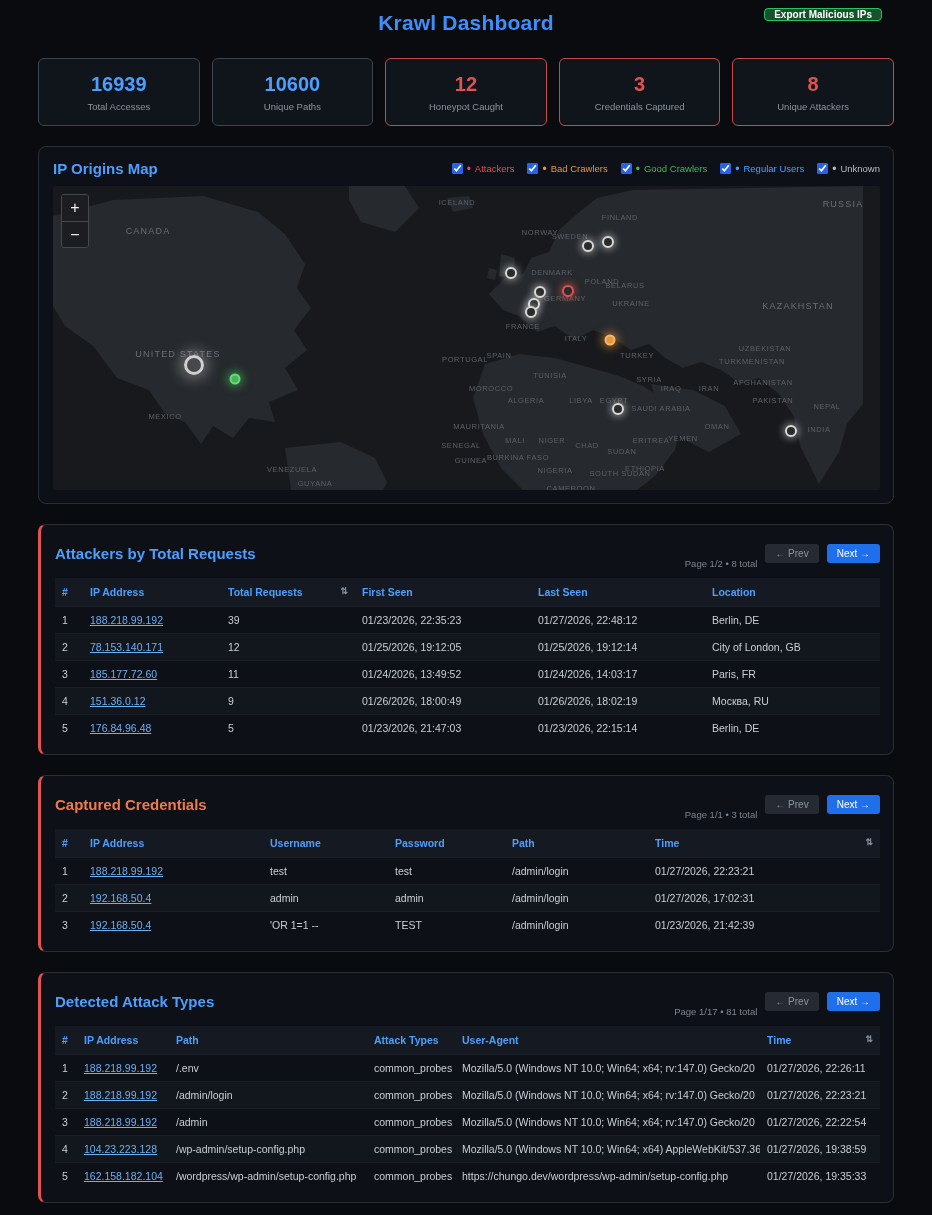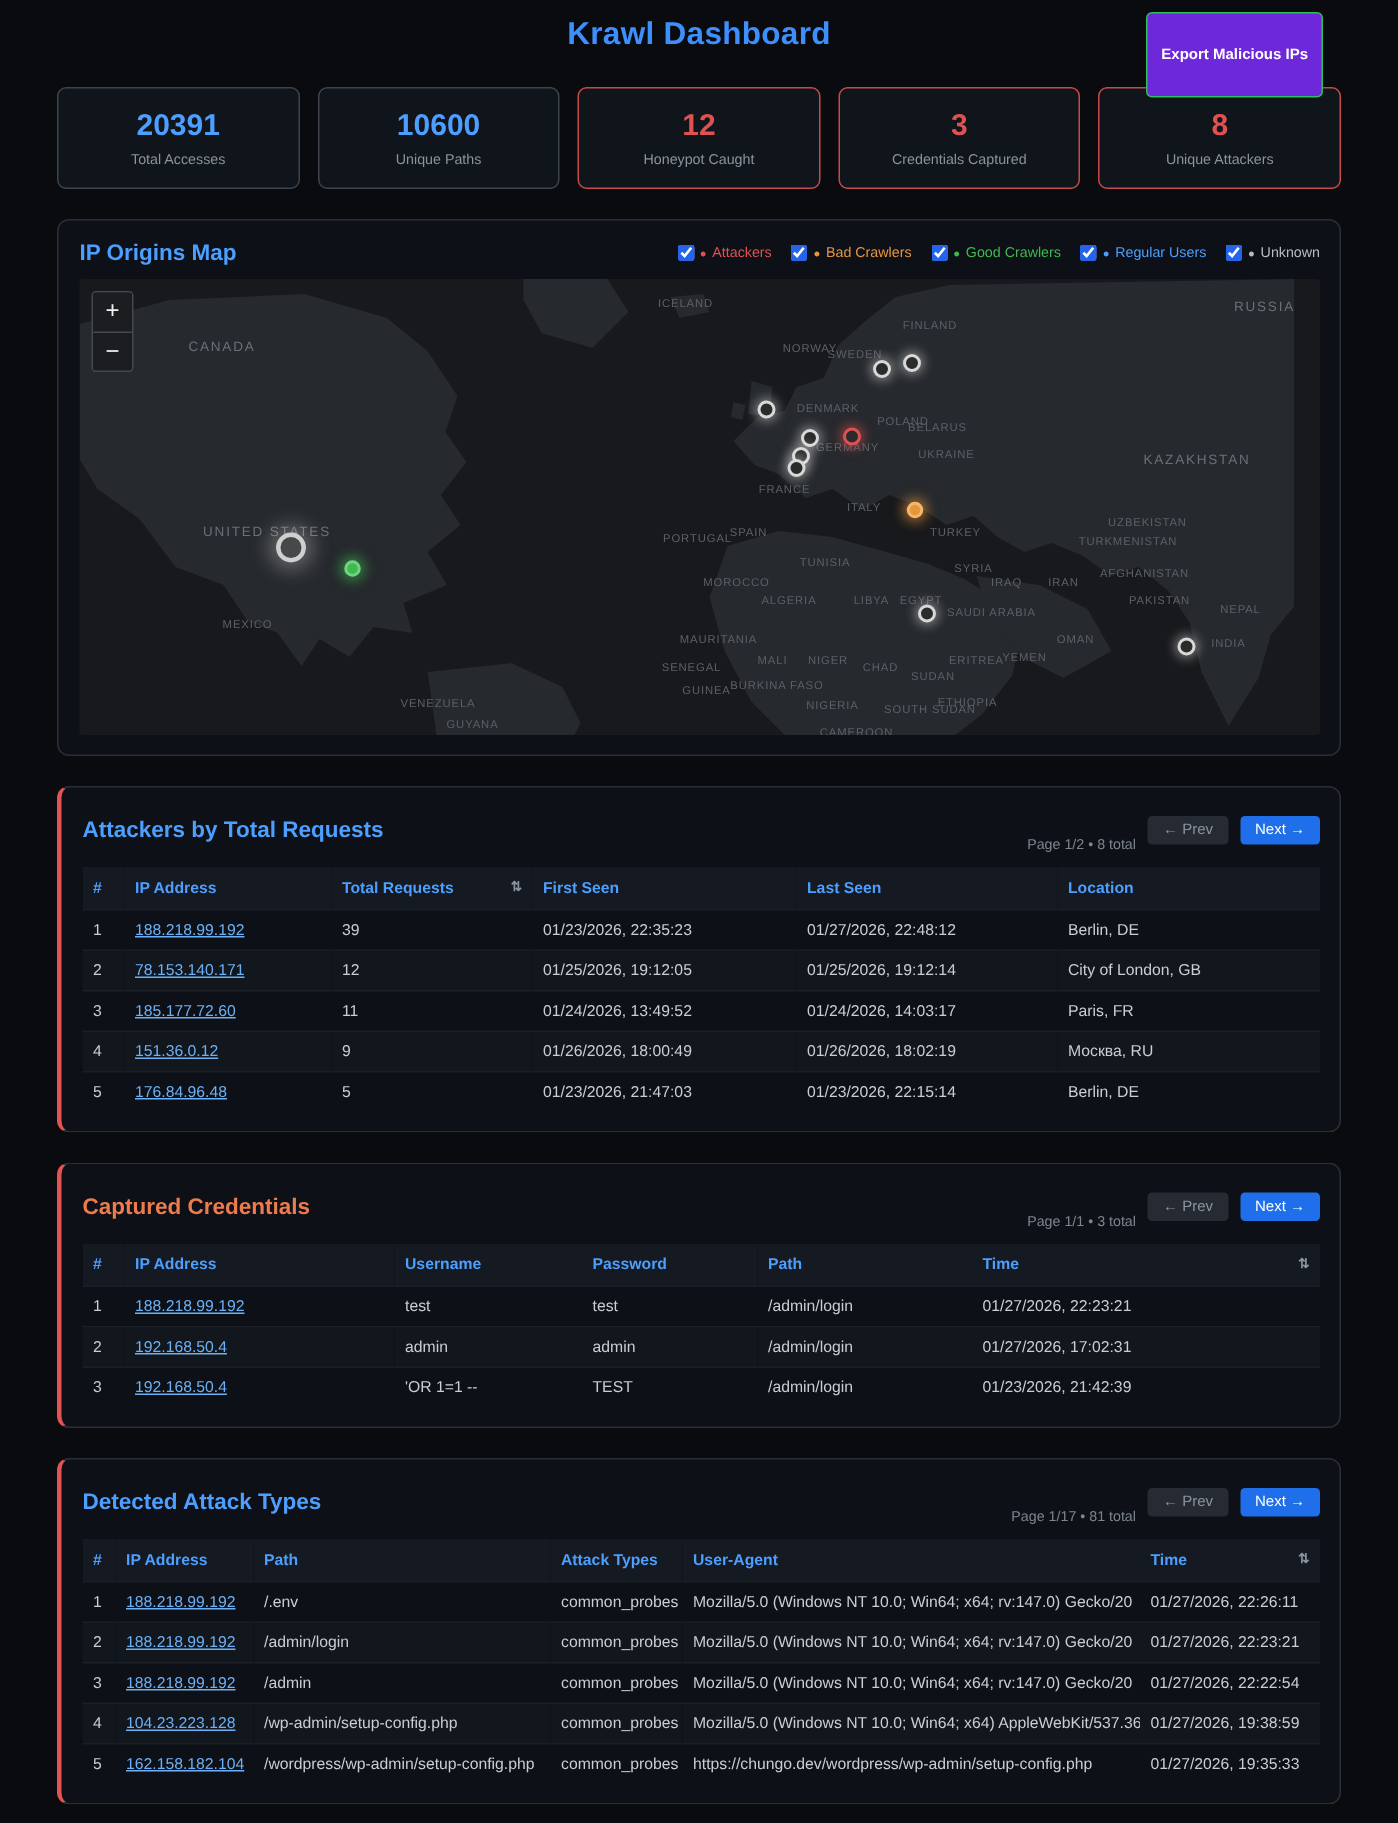--- a/index.html
+++ b/index.html
@@ -10,23 +10,23 @@
     color:#cdd3da;
     overflow:hidden;
   }
   .page { padding:0 38px 14px 38px; }
 
   
   .app-header { position:relative; height:46px; display:flex; align-items:center; justify-content:center; }
   .app-title { color:#3d8ffd; font-size:21px; font-weight:bold; letter-spacing:.2px; }
   .export-btn {
     position:absolute; right:12px; top:8px;
-    background:#6d28d9; color:#fff; border:1px solid #2fbf5f;
+    background:#14532d; color:#fff; border:1px solid #2fbf5f;
     font-family:inherit; font-size:10px; font-weight:bold;
-    padding:22px 9px; border-radius:4px; cursor:pointer;
+    padding:0 9px; border-radius:4px; cursor:pointer;
   }
 
   
   .stats { display:flex; gap:12px; margin-top:12px; }
   .stat-card {
     flex:1; height:68px; border-radius:6px; background:#10141b;
     border:1px solid #3d444d; display:flex; flex-direction:column;
     align-items:center; justify-content:center;
   }
   .stat-card.danger { border-color:#c84a48; }
@@ -109,21 +109,21 @@
 
 <div class="page">
 
   <header class="app-header">
     <h1 class="app-title">Krawl Dashboard</h1>
     <button class="export-btn">Export Malicious IPs</button>
   </header>
 
   <div class="stats">
       <div class="stat-card info">
-       <div class="stat-value">20391</div>
+       <div class="stat-value">16939</div>
        <div class="stat-label">Total Accesses</div>
      </div>
       <div class="stat-card info">
        <div class="stat-value">10600</div>
        <div class="stat-label">Unique Paths</div>
      </div>
       <div class="stat-card danger">
        <div class="stat-value">12</div>
        <div class="stat-label">Honeypot Caught</div>
      </div>

